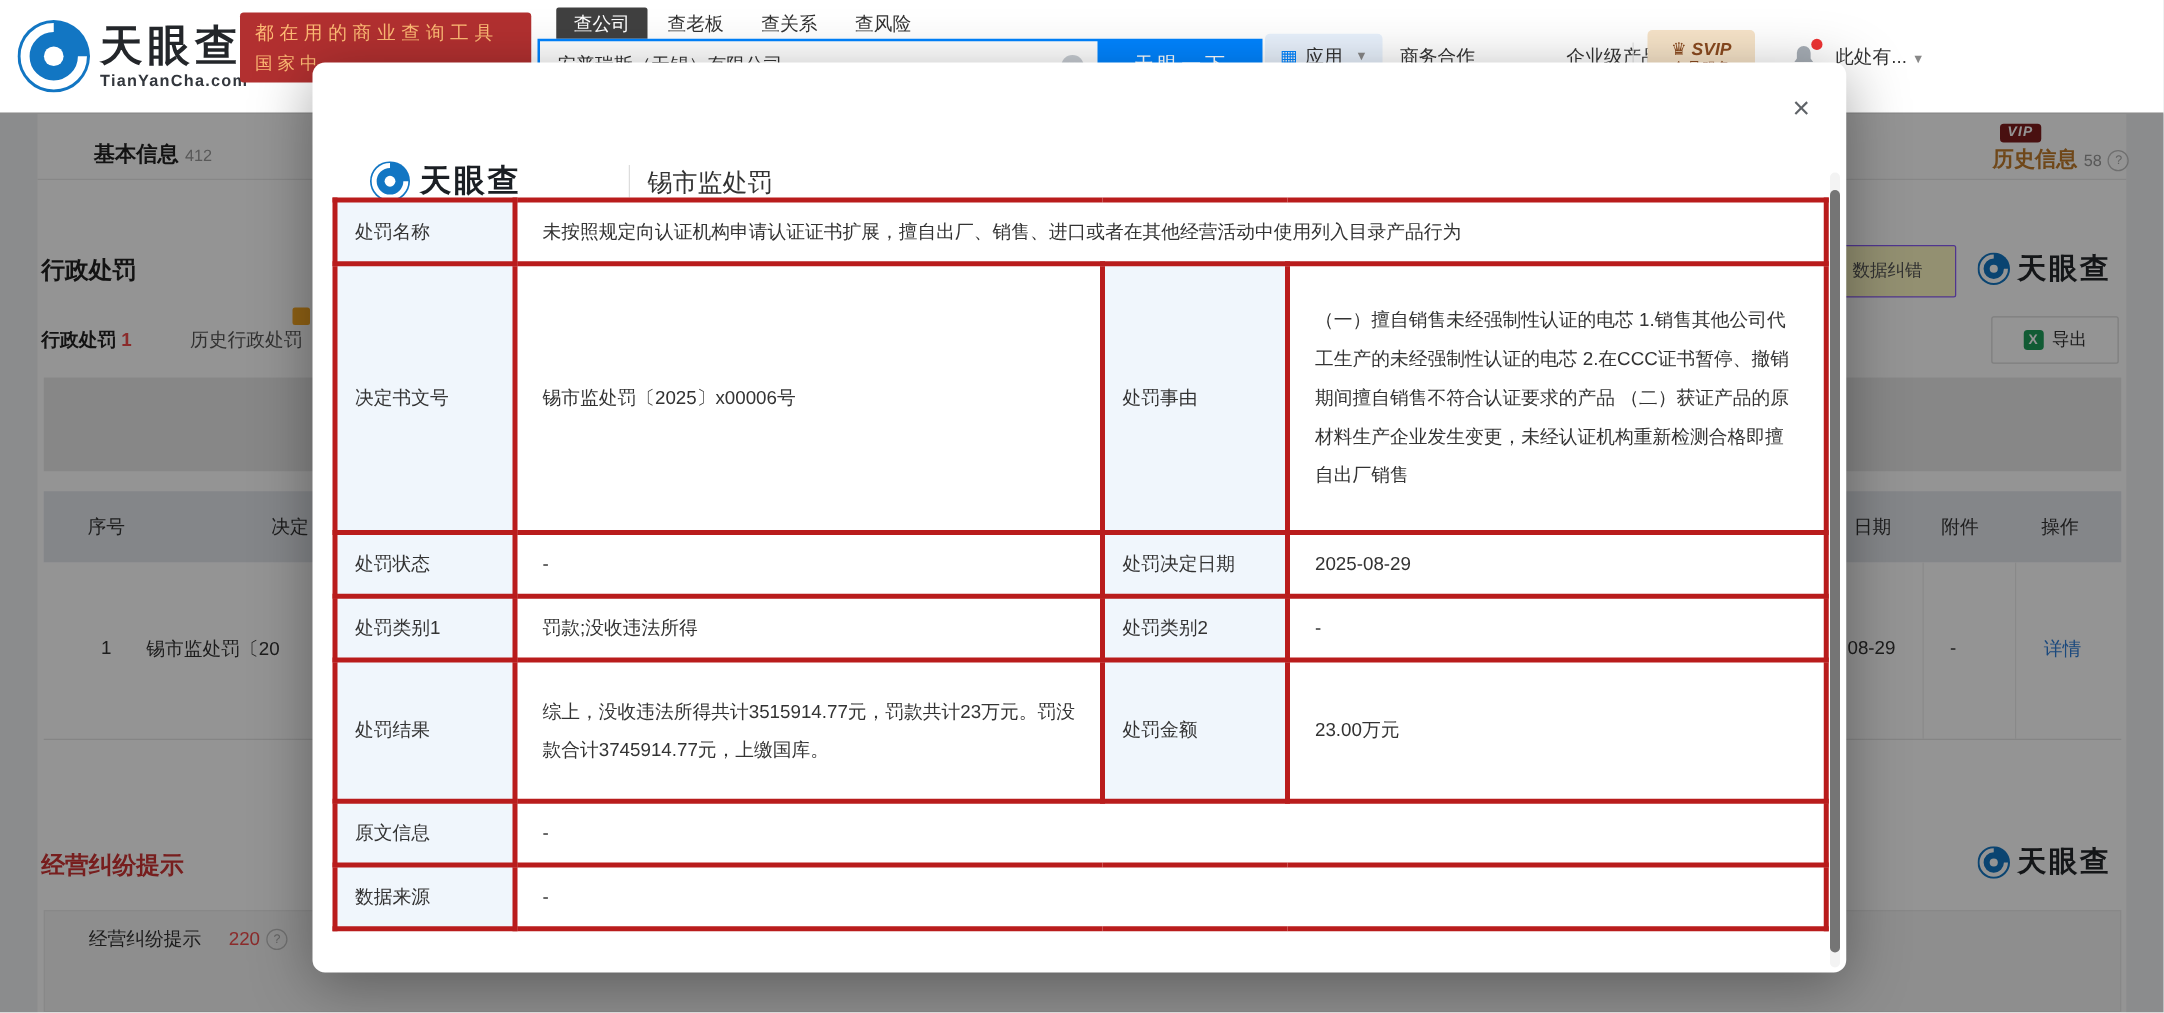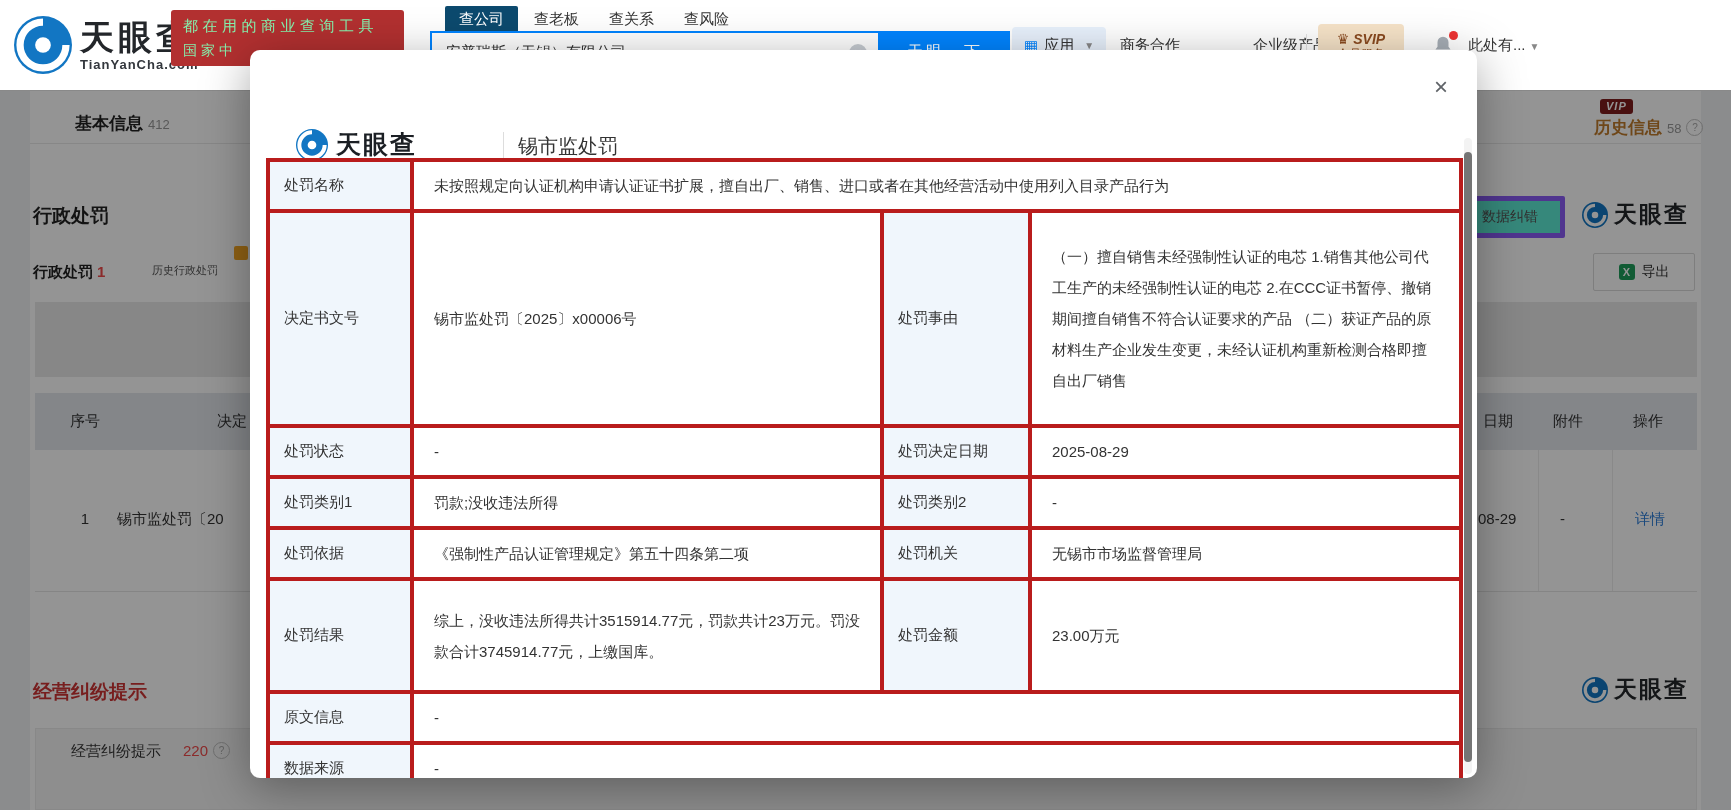--- a/index.html
+++ b/index.html
@@ -6,27 +6,27 @@
   .stage{position:relative;width:1731px;height:810px;overflow:hidden;background:#f0f1f3;
          font-family:"Liberation Sans","DejaVu Sans",sans-serif;color:#333;}
 
   
   .app-header{position:absolute;top:0;left:0;width:1731px;height:90px;background:#fff;
               border-bottom:1px solid #ececec;z-index:5;}
   .logo-mark{position:absolute;left:14px;top:16px;width:58px;height:58px;}
   .logo-texts{position:absolute;left:80px;top:20px;}
   .logo-cn{font-size:34px;font-weight:900;color:#23262a;letter-spacing:4px;line-height:34px;}
   .logo-domain{font-size:13px;font-weight:700;color:#33373d;letter-spacing:1px;margin-top:3px;}
-  .promo-banner{position:absolute;left:171px;top:10px;width:233px;height:56px;background:#b23030;
-                border-radius:3px;color:#86efac;padding:7px 10px 0 12px;box-sizing:border-box;}
+  .promo-banner{position:absolute;left:192px;top:10px;width:233px;height:56px;background:#b23030;
+                border-radius:3px;color:#fdba74;padding:7px 10px 0 12px;box-sizing:border-box;}
   .promo-line1{font-size:15px;letter-spacing:4.5px;white-space:nowrap;}
   .promo-line2{font-size:14px;letter-spacing:4px;margin-top:6px;white-space:nowrap;}
   .search-tabs{position:absolute;left:445px;top:6px;display:flex;gap:2px;}
   .search-tab{font-size:15px;color:#333;padding:4px 14px 5px 14px;cursor:pointer;}
-  .search-tab.active{background:#0c4a6e;color:#fff;border-radius:2px 2px 0 0;}
+  .search-tab.active{background:#404040;color:#fff;border-radius:2px 2px 0 0;}
   .search-input{position:absolute;left:430px;top:31px;width:450px;height:43px;border:2px solid #0084ff;
                 box-sizing:border-box;padding:0 36px 0 14px;font-size:15px;color:#333;outline:none;
                 font-family:"Liberation Sans","DejaVu Sans",sans-serif;}
   .clear-btn{position:absolute;left:849px;top:44px;width:18px;height:18px;border-radius:50%;
              background:#c7ccd2;color:#fff;font-size:12px;line-height:18px;text-align:center;cursor:pointer;}
   .search-btn{position:absolute;left:880px;top:31px;width:130px;height:43px;background:#0084ff;color:#fff;
               border:none;font-size:16px;letter-spacing:3px;cursor:pointer;
               font-family:"Liberation Sans","DejaVu Sans",sans-serif;}
   .apps-pill{position:absolute;left:1012px;top:27px;height:37px;background:#e8f1fc;border-radius:4px;
              display:flex;align-items:center;padding:0 12px;gap:6px;cursor:pointer;}
@@ -50,24 +50,24 @@
   .basic-tab{position:absolute;left:75px;top:112px;z-index:1;font-size:17px;font-weight:700;color:#222;}
   .tab-count{font-size:13px;font-weight:400;color:#999;margin-left:5px;}
   .hist-info{position:absolute;left:1594px;top:116px;z-index:1;font-size:17px;font-weight:700;color:#bf7b2c;}
   .vip-badge{position:absolute;left:1600px;top:99px;z-index:1;background:#7f1d1d;color:#fff;font-size:11px;
              font-weight:700;font-style:italic;padding:1px 6px 2px 6px;border-radius:3px;letter-spacing:1px;}
   .q-icon{display:inline-block;width:15px;height:15px;border:1px solid #c0c0c0;border-radius:50%;color:#aaa;
           font-size:10px;line-height:15px;text-align:center;vertical-align:2px;margin-left:5px;font-weight:400;}
   .section-title{position:absolute;left:33px;top:203px;z-index:1;font-size:19px;font-weight:700;color:#222;}
   .bg-tab-current{position:absolute;left:33px;top:263px;z-index:1;font-size:15px;color:#222;font-weight:700;}
   .bg-tab-count{color:#f04b4b;font-weight:700;margin-left:4px;}
-  .bg-tab-history{position:absolute;left:152px;top:263px;z-index:1;font-size:11px;color:#555;white-space:nowrap;}
+  .bg-tab-history{position:absolute;left:152px;top:263px;z-index:1;font-size:15px;color:#555;white-space:nowrap;}
   .new-badge{position:absolute;left:234px;top:246px;width:14px;height:14px;background:#f7a823;border-radius:2px;z-index:1;}
-  .correction-btn{position:absolute;left:1455px;top:196px;width:110px;height:42px;z-index:1;background:#5eead4;
-                  border:5px solid #8b5cf6;border-radius:2px;font-size:14px;color:#555;cursor:pointer;
+  .correction-btn{position:absolute;left:1455px;top:196px;width:110px;height:42px;z-index:1;background:#fef9c3;
+                  border:1px solid #8b5cf6;border-radius:2px;font-size:14px;color:#555;cursor:pointer;
                   font-family:"Liberation Sans","DejaVu Sans",sans-serif;}
   .watermark{position:absolute;z-index:1;display:flex;align-items:center;gap:6px;}
   .wm-1{left:1582px;top:199px;}
   .wm-2{left:1582px;top:674px;}
   .wm-text{font-size:23px;font-weight:900;color:#23262a;letter-spacing:2px;}
   .export-btn{position:absolute;left:1593px;top:253px;width:100px;height:36px;z-index:1;background:#fff;
               border:1px solid #d9d9d9;border-radius:2px;display:flex;align-items:center;justify-content:center;
               gap:7px;font-size:14px;color:#333;cursor:pointer;}
   .excel-icon{width:16px;height:16px;background:#1e9e5a;border-radius:3px;color:#fff;font-size:11px;
               font-weight:700;line-height:16px;text-align:center;}
@@ -265,26 +265,20 @@
         <td class="td-value">-</td>
         <td class="td-label">处罚决定日期</td>
         <td class="td-value">2025-08-29</td>
       </tr>
       <tr style="height:48px;">
         <td class="td-label">处罚类别1</td>
         <td class="td-value">罚款;没收违法所得</td>
         <td class="td-label">处罚类别2</td>
         <td class="td-value">-</td>
       </tr>
-      <tr style="height:48px;">
-        <td class="td-label">处罚依据</td>
-        <td class="td-value">《强制性产品认证管理规定》第五十四条第二项</td>
-        <td class="td-label">处罚机关</td>
-        <td class="td-value">无锡市市场监督管理局</td>
-      </tr>
       <tr style="height:113px;">
         <td class="td-label">处罚结果</td>
         <td class="td-value">综上，没收违法所得共计3515914.77元，罚款共计23万元。罚没款合计3745914.77元，上缴国库。</td>
         <td class="td-label">处罚金额</td>
         <td class="td-value">23.00万元</td>
       </tr>
       <tr style="height:50px;">
         <td class="td-label">原文信息</td>
         <td class="td-value" colspan="3">-</td>
       </tr>

